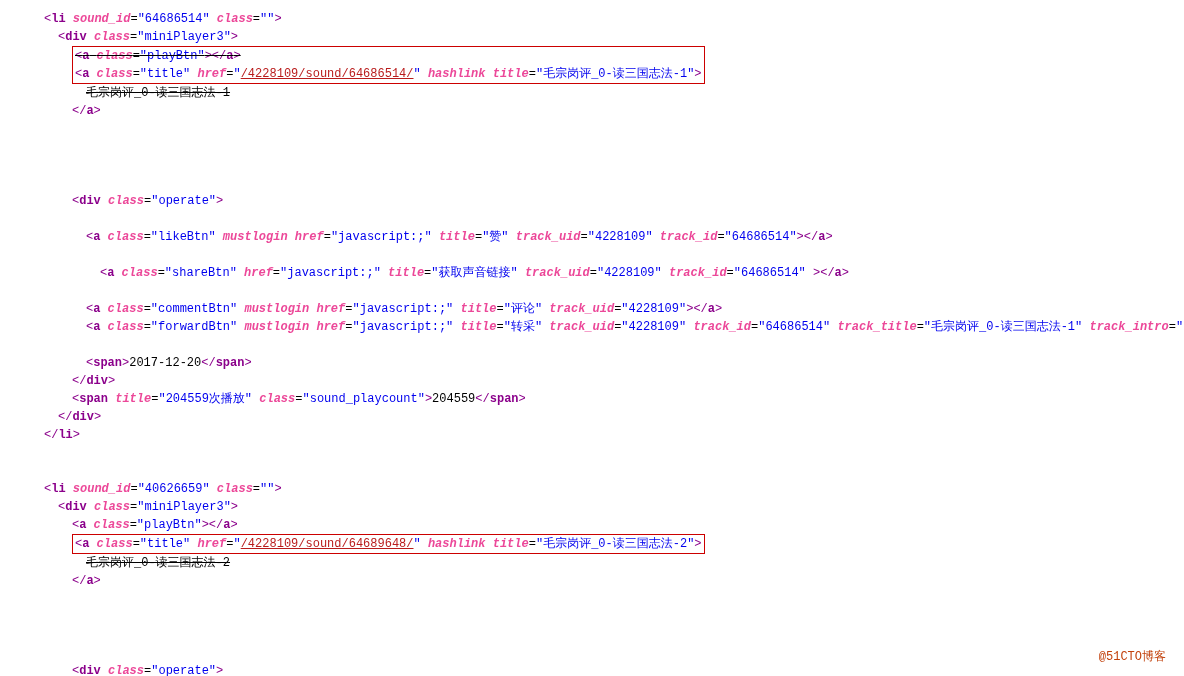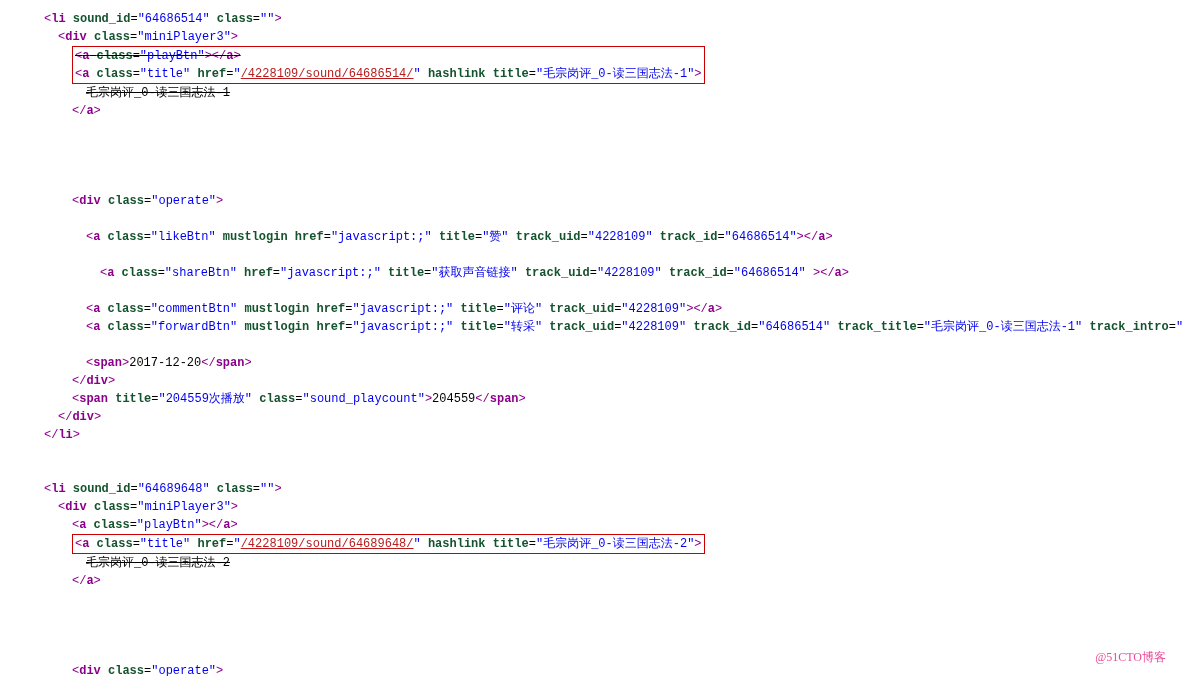--- a/index.html
+++ b/index.html
@@ -15,38 +15,38 @@
   }
   .line { display: block; }
   .indent2 { padding-left: 28px; }
   .indent3 { padding-left: 42px; }
   .indent4 { padding-left: 56px; }
   .indent5 { padding-left: 70px; }
   .indent6 { padding-left: 84px; }
 
   .tag   { color: #8b008b; font-weight: bold; } 
   .pun   { color: #8b008b; } 
-  .attr  { color: #14532d; font-weight: bold; } 
+  .attr  { color: #ec4899; font-weight: bold; font-style: italic; } 
   .val   { color: #0000ee; } 
   .link  { color: #b91c1c; text-decoration: underline; }
   .txt   { color: #000000; }
 
   .strike { text-decoration: line-through; }
   .redbox {
     border: 1px solid #cc0000;
     padding: 0 2px;
     display: inline-block;
   }
   .watermark {
     position: fixed;
     right: 18px;
     bottom: 10px;
-    color: #ec4899;
+    color: #c2410c;
     font-size: 12px;
-    font-family: Liberation Serif, serif;
+    font-family: Liberation Mono, monospace;
   }
   .gap { height: 72px; }
   .smallgap { height: 18px; }
 </style>
 </head>
 <body>
 
 <div class="line indent2">
   <span class="pun">&lt;</span><span class="tag">li</span> <span class="attr">sound_id</span><span class="txt">=</span><span class="val">"<span>64686514</span>"</span> <span class="attr">class</span><span class="txt">=</span><span class="val">""</span><span class="pun">&gt;</span>
 </div>
@@ -117,21 +117,21 @@
 </div>
 
 <div class="line indent2">
   <span class="pun">&lt;/</span><span class="tag">li</span><span class="pun">&gt;</span>
 </div>
 
 <div class="smallgap"></div>
 <div class="smallgap"></div>
 
 <div class="line indent2">
-  <span class="pun">&lt;</span><span class="tag">li</span> <span class="attr">sound_id</span><span class="txt">=</span><span class="val">"<span>64689648</span>"</span> <span class="attr">class</span><span class="txt">=</span><span class="val">""</span><span class="pun">&gt;</span>
+  <span class="pun">&lt;</span><span class="tag">li</span> <span class="attr">sound_id</span><span class="txt">=</span><span class="val">"<span>40626659</span>"</span> <span class="attr">class</span><span class="txt">=</span><span class="val">""</span><span class="pun">&gt;</span>
 </div>
 
 <div class="line indent3">
   <span class="pun">&lt;</span><span class="tag">div</span> <span class="attr">class</span><span class="txt">=</span><span class="val">"miniPlayer3"</span><span class="pun">&gt;</span>
 </div>
 
 <div class="line indent4">
   <span class="pun">&lt;</span><span class="tag">a</span> <span class="attr">class</span><span class="txt">=</span><span class="val">"playBtn"</span><span class="pun">&gt;&lt;/</span><span class="tag">a</span><span class="pun">&gt;</span>
 </div>
 

